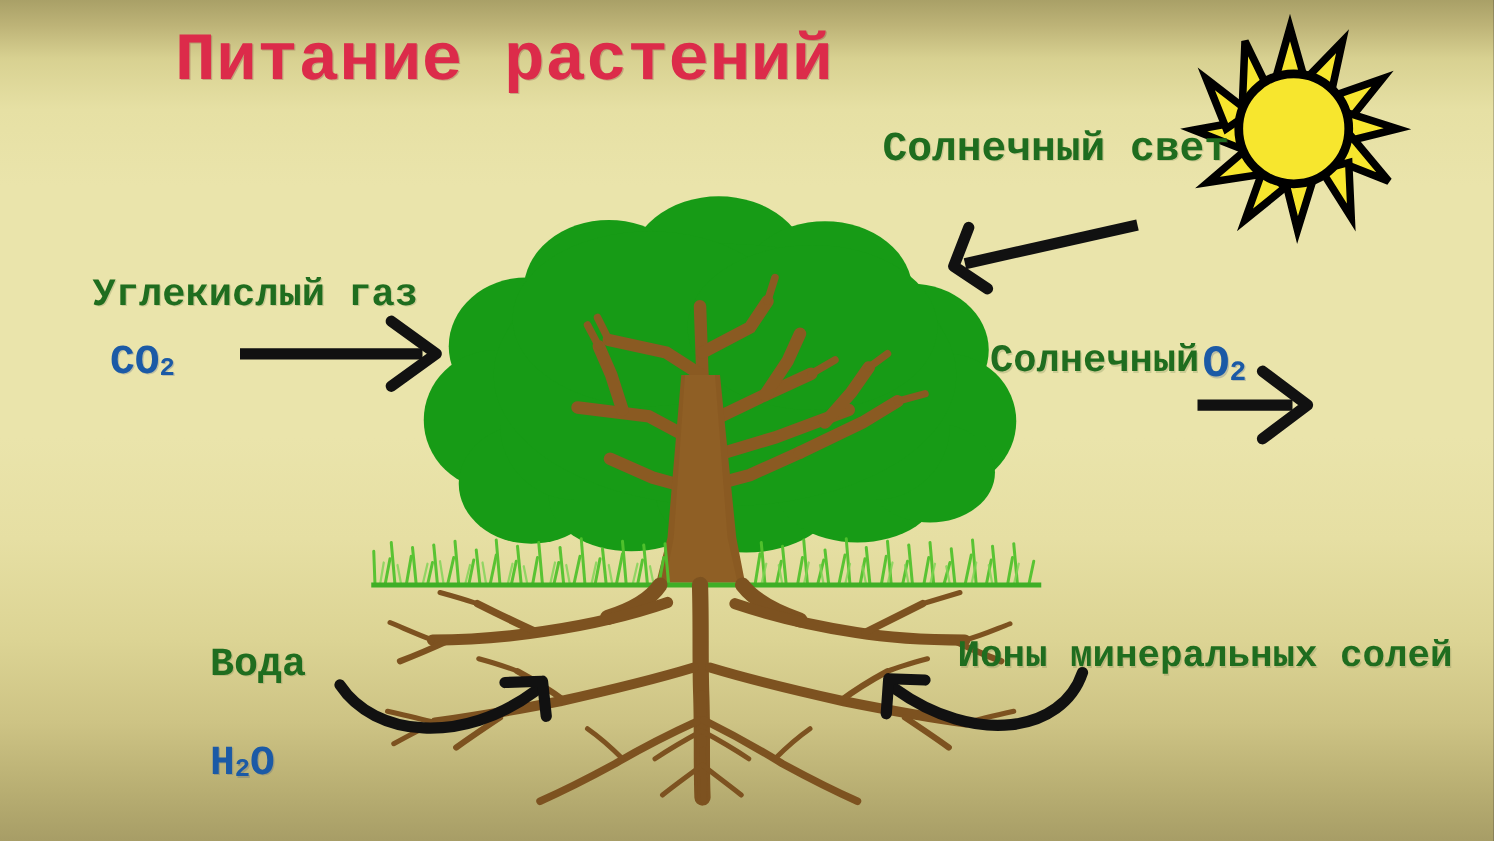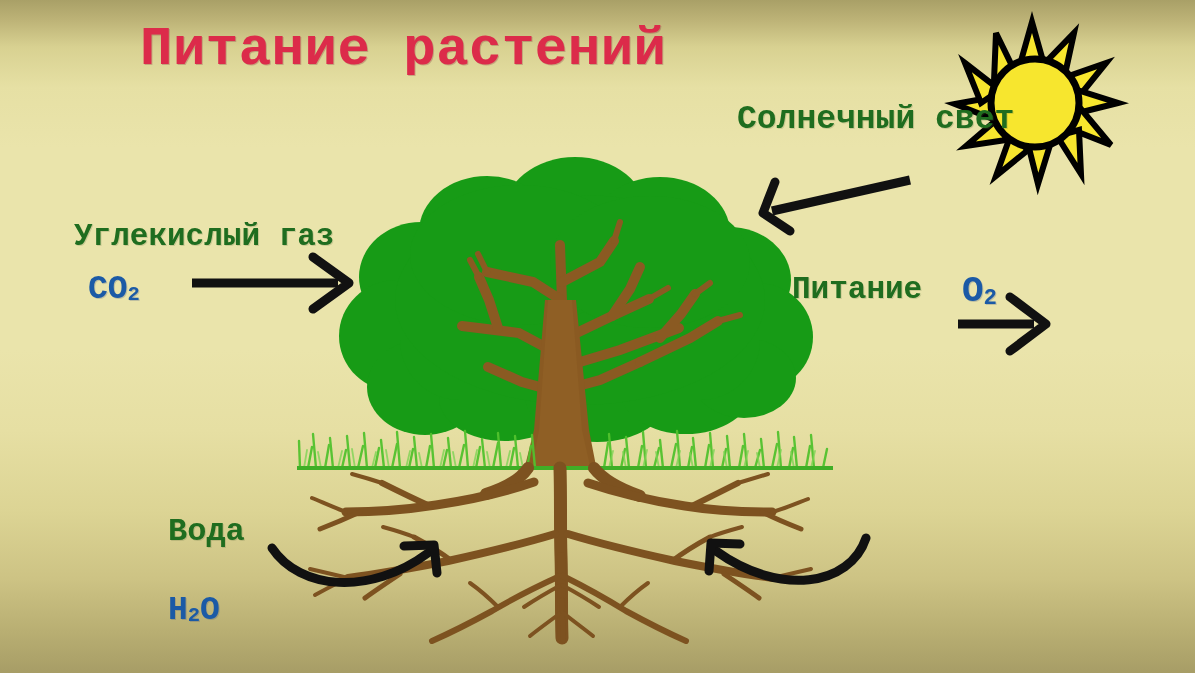--- a/index.html
+++ b/index.html
@@ -58,21 +58,21 @@
     text-shadow: 1px 1px 0 rgba(60,80,130,0.25);
     text-align: right;
   }
   .formula sub, .label sub {
     font-size: 0.62em;
     vertical-align: baseline;
     position: relative;
     bottom: -0.12em;
   }
 
-  #lbl-sunlight   { left: 706px; top: 101px; font-size: 33px; margin-left: 31px; }
+  #lbl-sunlight   { left: 706px; top: 101px; font-size: 33px; }
   #lbl-co2-text   { left: 74px;  top: 219px; font-size: 31px; }
   #lbl-co2-form   { left: 88px;  top: 271px; font-size: 33px; }
   #lbl-oxygen     { left: 792px; top: 272px; font-size: 31px; }
   #lbl-oxygen-form{ left: 962px; top: 271px; font-size: 36px; }
   #lbl-water-text { left: 168px; top: 513px; font-size: 32px; }
   #lbl-water-form { left: 168px; top: 558px; font-size: 33px; margin-top: 34px; }
   #lbl-ions       { left: 766px; top: 509px; font-size: 30px; }
 
   
   svg.layer {
@@ -329,22 +329,23 @@
       <polyline points="740,544 711,543 709,571" stroke-linejoin="round"></polyline>
     </g>
   </svg>
 
   <div class="label" id="lbl-sunlight">Солнечный свет</div>
 
   <div class="label" id="lbl-co2-text">Углекислый газ</div>
 
   <div class="formula" id="lbl-co2-form"><span>CO</span><sub>2</sub></div>
 
-  <div class="label" id="lbl-oxygen">Питание</div>
+  <div class="label" id="lbl-oxygen">Солнечный</div>
 
   <div class="formula" id="lbl-oxygen-form"><span>O</span><sub>2</sub></div>
 
   <div class="label" id="lbl-water-text">Вода</div>
 
   <div class="formula" id="lbl-water-form"><span>H</span><sub>2</sub><span>O</span></div>
 
+  <div class="label" id="lbl-ions">Ионы минеральных солей</div>
 
 </div>
 
 </body></html>

